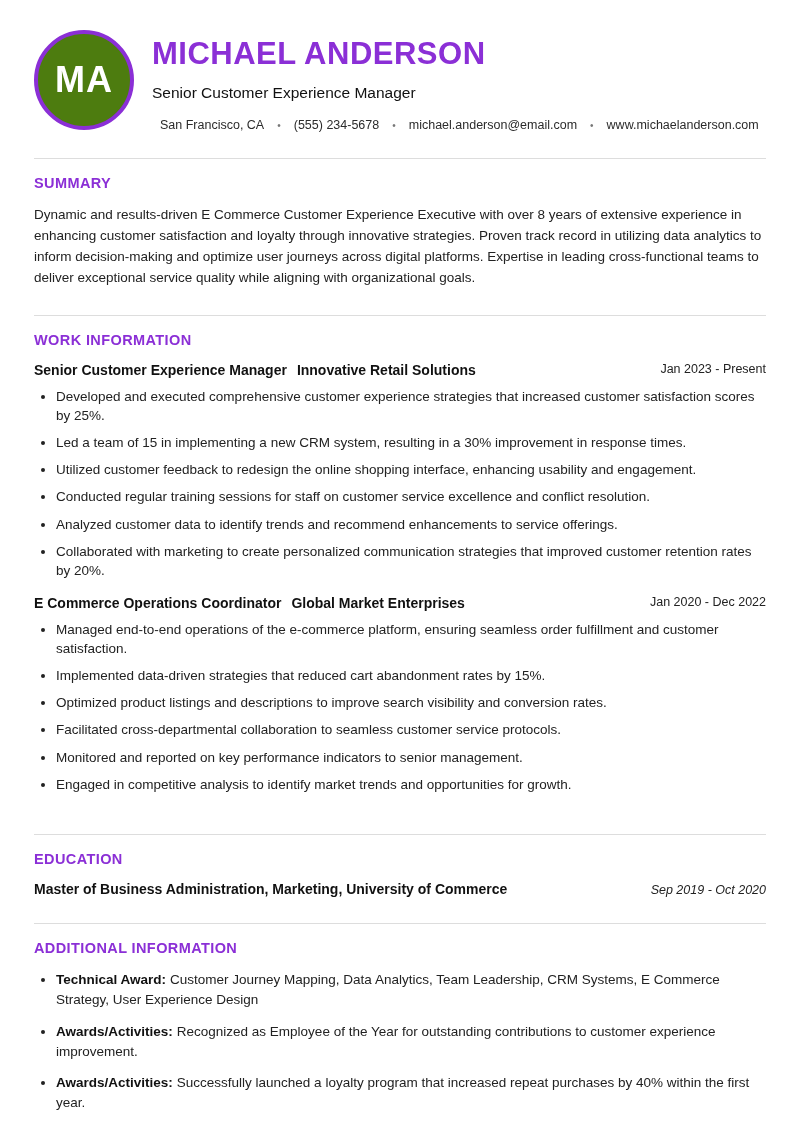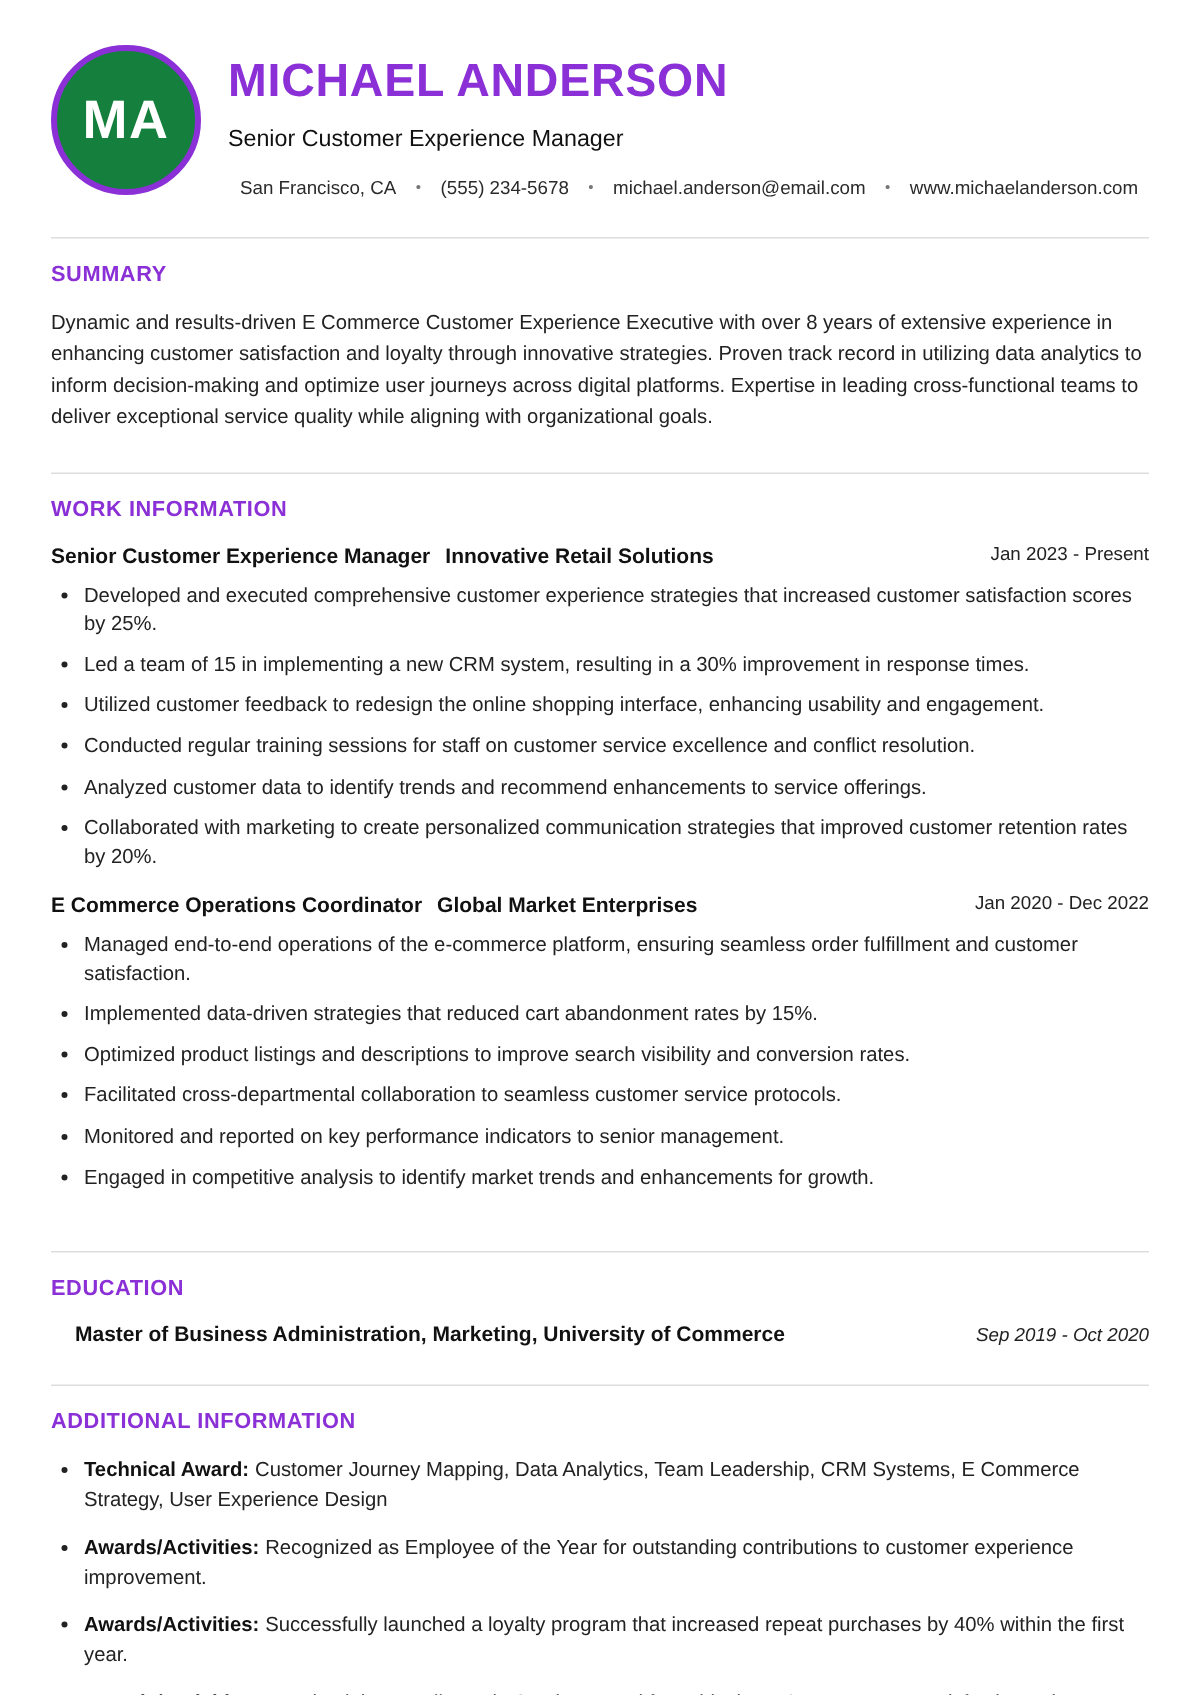--- a/index.html
+++ b/index.html
@@ -15,21 +15,21 @@
     font-family:"Liberation Sans", sans-serif;
     color:var(--text);
     -webkit-font-smoothing:antialiased;
   }
   .page{padding:30px 34px 20px 34px;}
 
   
   .header{display:flex;align-items:flex-start;gap:18px;margin-bottom:26px;}
   .avatar{
     width:100px;height:100px;border-radius:50%;
-    background:#15803d;border:4px solid var(--accent);
+    background:#4d7c0f;border:4px solid var(--accent);
     display:flex;align-items:center;justify-content:center;
     color:#ffffff;font-size:36px;font-weight:bold;letter-spacing:1px;
     flex:0 0 auto;
   }
   .header-text{padding-top:6px;}
   .name{
     color:var(--accent);font-size:31px;font-weight:bold;
     letter-spacing:0.5px;margin:0 0 12px 0;
   }
   .job-title{font-size:15.5px;color:#111;margin:0 0 16px 0;font-weight:400;}
@@ -49,21 +49,21 @@
   .job-company{margin-left:10px;}
   .job-dates{font-size:12.5px;color:#222;white-space:nowrap;}
 
   ul.bullets{margin:0 0 14px 0;padding-left:22px;}
   ul.bullets li{font-size:13.5px;line-height:1.45;color:#222;margin-bottom:7.5px;}
   ul.bullets li::marker{color:#222;}
 
   .work-block{margin-bottom:4px;}
   .spacer-lg{height:26px;}
 
-  .edu-row{display:flex;justify-content:space-between;align-items:baseline;margin:4px 0 26px 16px;}
+  .edu-row{display:flex;justify-content:space-between;align-items:baseline;margin:4px 0 26px 0;}
   .edu-degree{font-size:14px;font-weight:bold;color:#111;}
   .edu-dates{font-size:12.5px;font-style:italic;color:#222;white-space:nowrap;}
 
   ul.addl{margin:0;padding-left:22px;}
   ul.addl li{font-size:13.5px;line-height:1.5;color:#222;margin-bottom:11px;}
   .addl-label{font-weight:bold;color:#111;margin-right:4px;}
 </style>
 </head>
 <body>
 
@@ -118,21 +118,21 @@
         <span>E Commerce Operations Coordinator</span><span class="job-company">Global Market Enterprises</span>
       </span>
       <span class="job-dates">Jan 2020 - Dec 2022</span>
     </div>
     <ul class="bullets">
       <li>Managed end-to-end operations of the e-commerce platform, ensuring seamless order fulfillment and customer satisfaction.</li>
       <li>Implemented data-driven strategies that reduced cart abandonment rates by 15%.</li>
       <li>Optimized product listings and descriptions to improve search visibility and conversion rates.</li>
       <li>Facilitated cross-departmental collaboration to seamless customer service protocols.</li>
       <li>Monitored and reported on key performance indicators to senior management.</li>
-      <li>Engaged in competitive analysis to identify market trends and enhancements for growth.</li>
+      <li>Engaged in competitive analysis to identify market trends and opportunities for growth.</li>
     </ul>
   </div>
 
   <div class="spacer-lg"></div>
 
   <hr class="divider">
   <h2 class="section-heading">EDUCATION</h2>
   <div class="edu-row">
     <span class="edu-degree">Master of Business Administration, Marketing, University of Commerce</span>
     <span class="edu-dates">Sep 2019 - Oct 2020</span>

